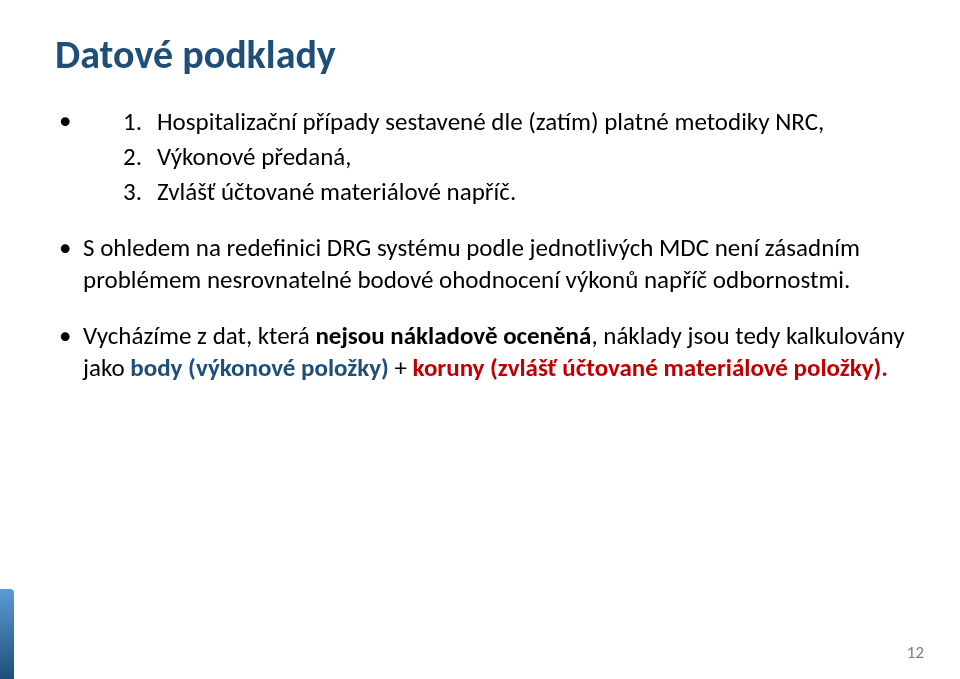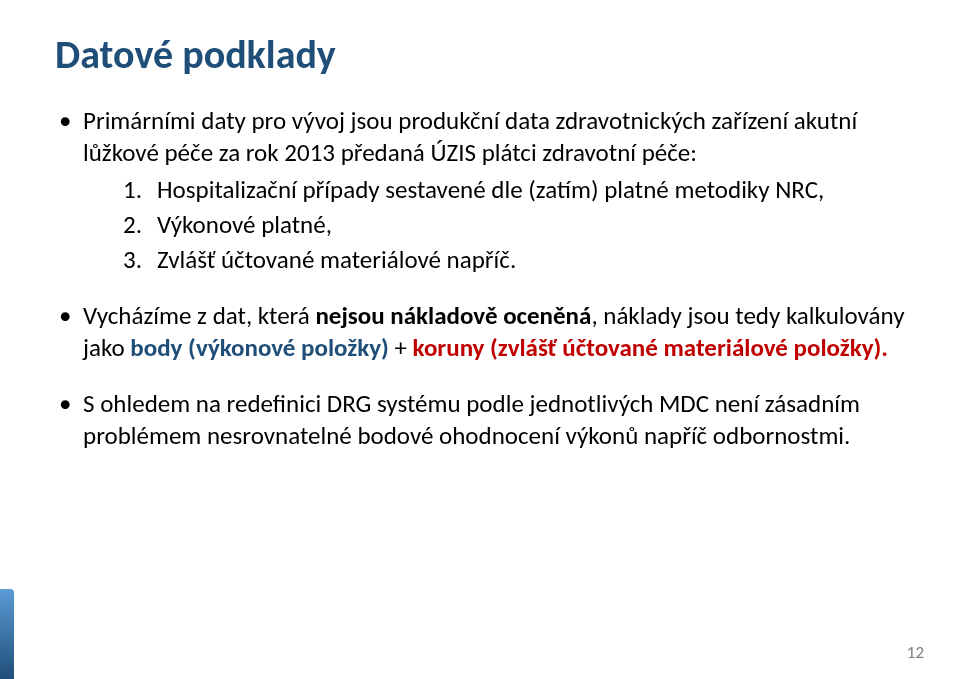--- a/index.html
+++ b/index.html
@@ -90,30 +90,29 @@
 </style>
 </head>
 <body>
 
 <div class="slide">
 
   <div class="title">Datové podklady</div>
 
   <ul class="top">
     <li>
-      <span>Primárními daty pro vývoj jsou produkční data zdravotnických zařízení akutní lůžkové péče za rok 2013 předaná ÚZIS plátci zdravotní péče:</span>
       <ol class="num">
         <li>Hospitalizační případy sestavené dle (zatím) platné metodiky NRC,</li>
-        <li>Výkonové platné,</li>
+        <li>Výkonové předaná,</li>
         <li>Zvlášť účtované materiálové napříč.</li>
       </ol>
     </li>
 
+    <li>S ohledem na redefinici DRG systému podle jednotlivých MDC není zásadním problémem nesrovnatelné bodové ohodnocení výkonů napříč odbornostmi.</li>
+
     <li>
       <span>Vycházíme z dat, která </span><span class="bold">nejsou nákladově oceněná</span><span>, náklady jsou tedy kalkulovány jako </span><span class="blue-bold">body (výkonové položky) </span><span>+ </span><span class="red-bold">koruny (zvlášť účtované materiálové položky).</span>
     </li>
-
-    <li>S ohledem na redefinici DRG systému podle jednotlivých MDC není zásadním problémem nesrovnatelné bodové ohodnocení výkonů napříč odbornostmi.</li>
   </ul>
 
   <div class="page-num">12</div>
   <div class="edge"></div>
 </div>
 
 </body></html>

